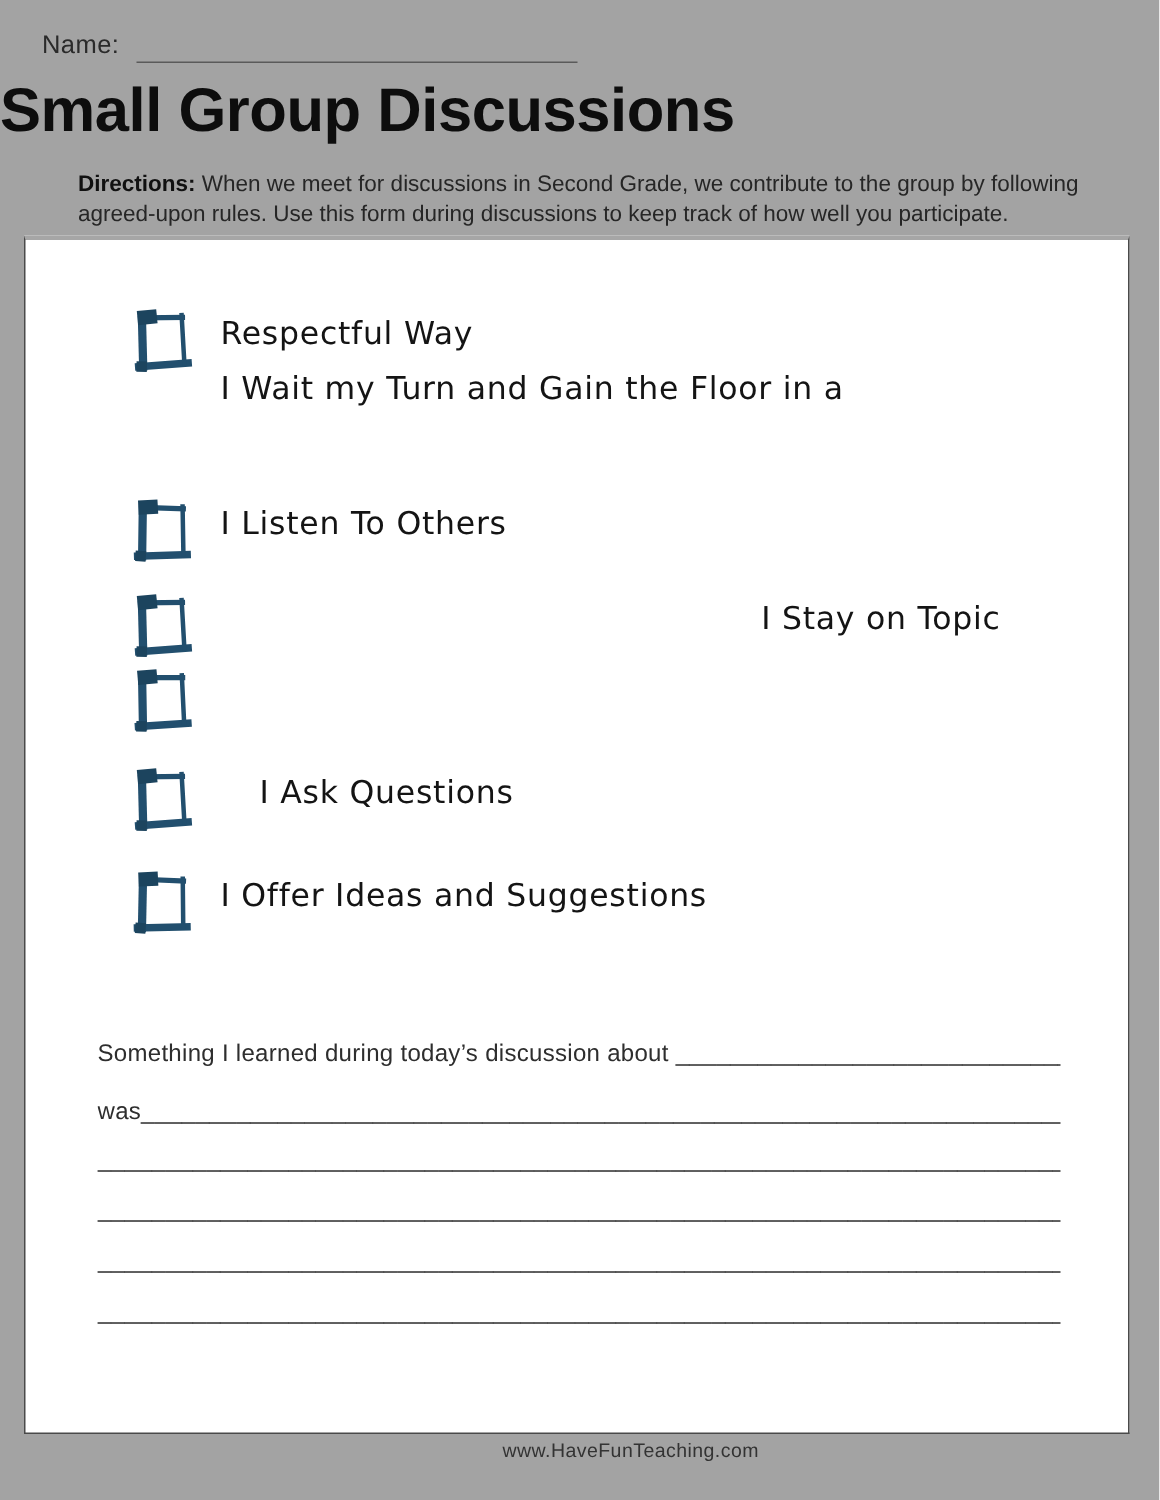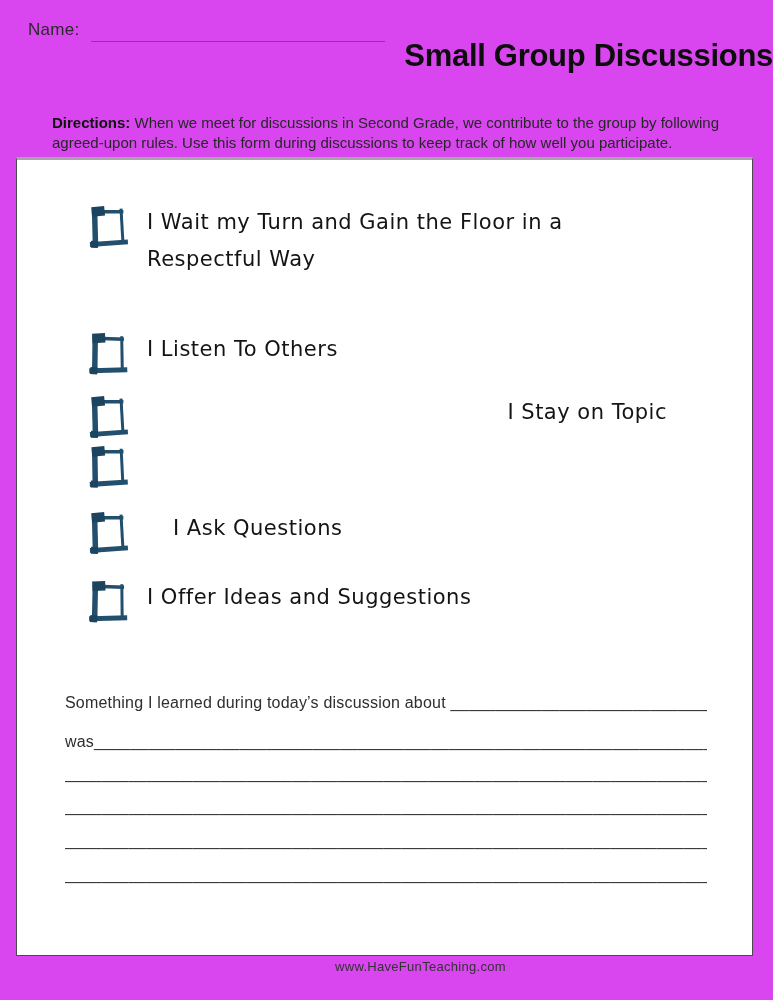--- a/index.html
+++ b/index.html
@@ -4,21 +4,21 @@
 <style>
   html, body {
     margin: 0;
     padding: 0;
     background: #ffffff;
   }
   .sheet {
     position: relative;
     width: 773px;
     height: 1000px;
-    background: #d946ef;
+    background: #a3a3a3;
     font-family: "Liberation Sans", sans-serif;
     color: #222222;
     overflow: hidden;
   }
 
   
   .name-label {
     position: absolute;
     left: 28px;
     top: 20px;
@@ -30,24 +30,24 @@
     position: absolute;
     left: 91px;
     top: 20px;
     width: 294px;
     height: 21px;
     border-bottom: 1.5px solid #5a5a5a;
   }
   .page-title {
     position: absolute;
     left: 0;
-    top: 38px;
+    top: 50px;
     width: 100%;
-    text-align: right;
-    font-size: 31px;
+    text-align: left;
+    font-size: 41px;
     font-weight: bold;
     color: #0d0d0d;
     letter-spacing: -0.3px;
   }
   .directions {
     position: absolute;
     left: 28px;
     top: 113px;
     width: 690px;
     font-size: 15px;
@@ -157,22 +157,22 @@
             <path d="M8 9 L8 40" stroke-width="5.5"></path>
             <path d="M5 40 L38 38.5" stroke-width="5"></path>
             <path d="M8 7.5 L35 8" stroke-width="3.5"></path>
             <path d="M34.5 6.5 L35.5 38.5" stroke-width="3"></path>
           </g>
           <rect x="5" y="2.5" width="13" height="9.5" fill="#1c445e" transform="rotate(-4 11 7)"></rect>
           <rect x="3.5" y="36.5" width="7" height="7" fill="#1c445e" transform="rotate(3 7 40)"></rect>
         </svg>
       </span>
       <div class="check-label">
+        <div>Respectful Way</div>
         <div>I Wait my Turn and Gain the Floor in a</div>
-        <div>Respectful Way</div>
       </div>
     </div>
 
     <div class="check-item ci-2">
       <span class="checkbox">
         <svg width="42" height="45" viewBox="0 0 42 45" xmlns="http://www.w3.org/2000/svg">
           <g stroke="#224f6e" fill="none" stroke-linecap="square">
             <path d="M8 9 L8 40" stroke-width="5.5"></path>
             <path d="M5 40 L38 38.5" stroke-width="5"></path>
             <path d="M8 7.5 L35 8" stroke-width="3.5"></path>

